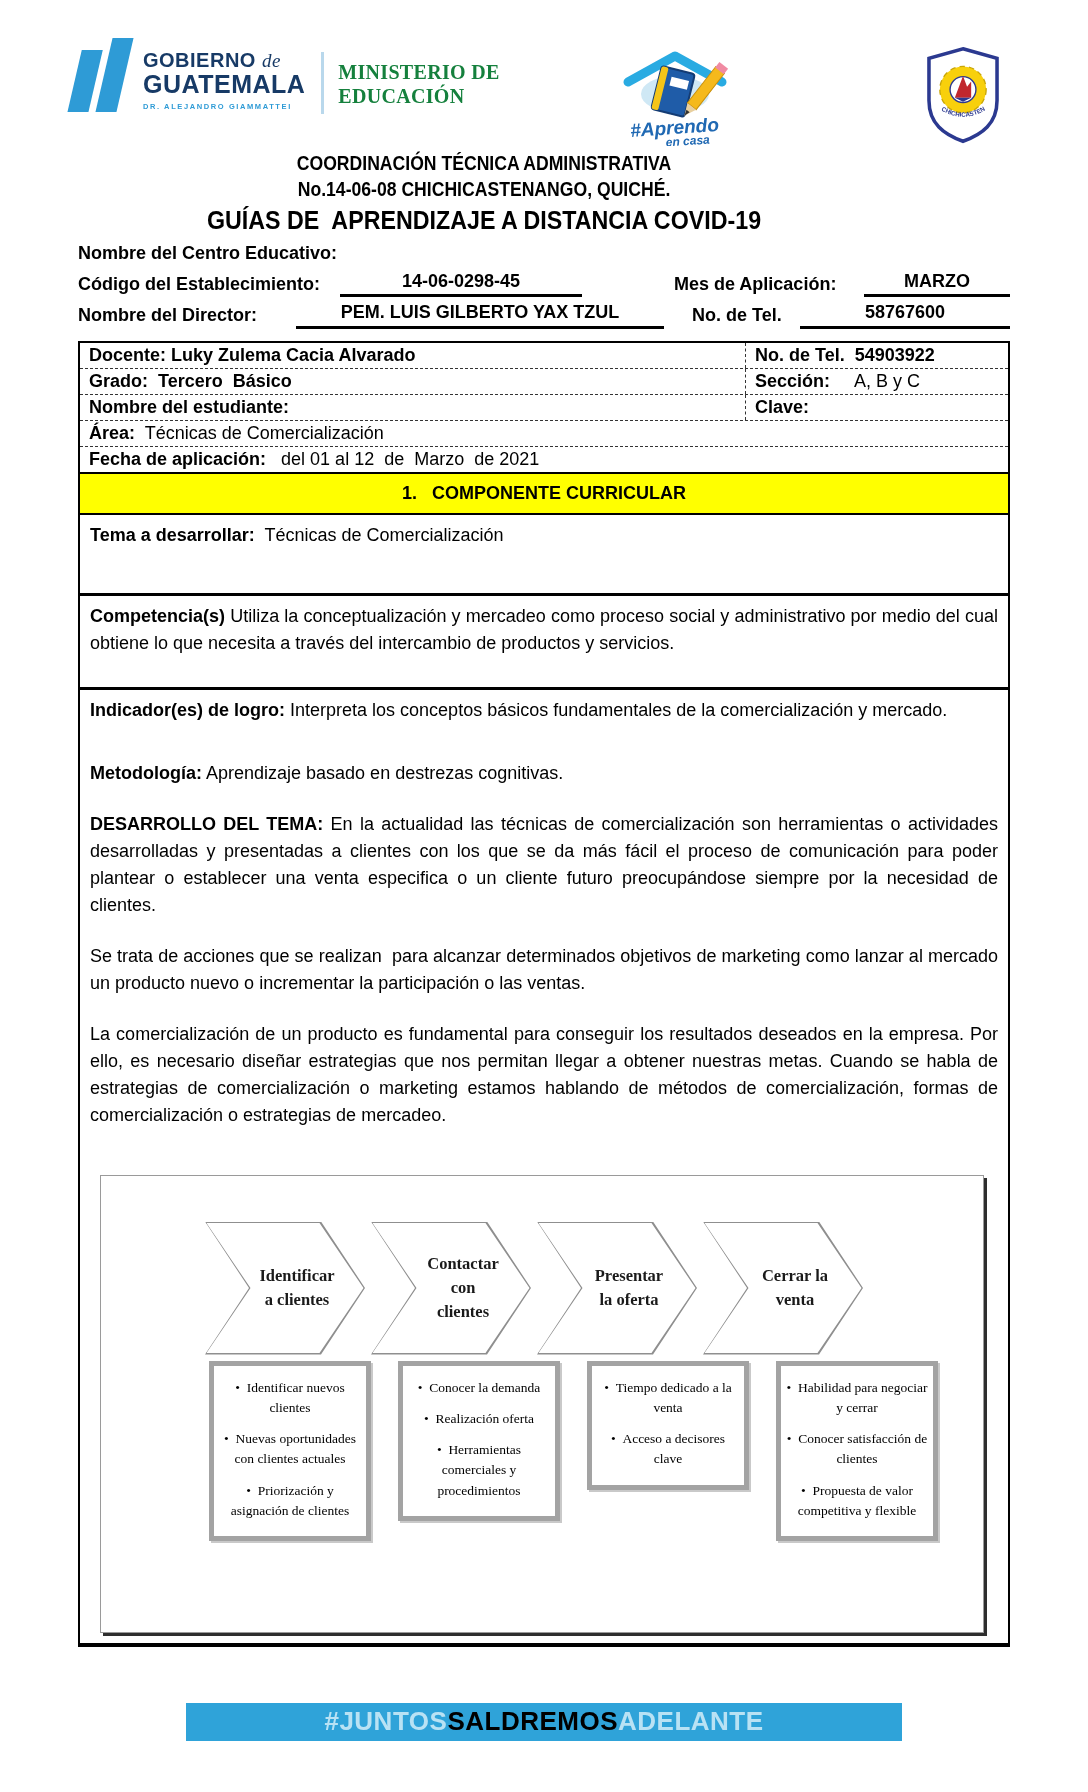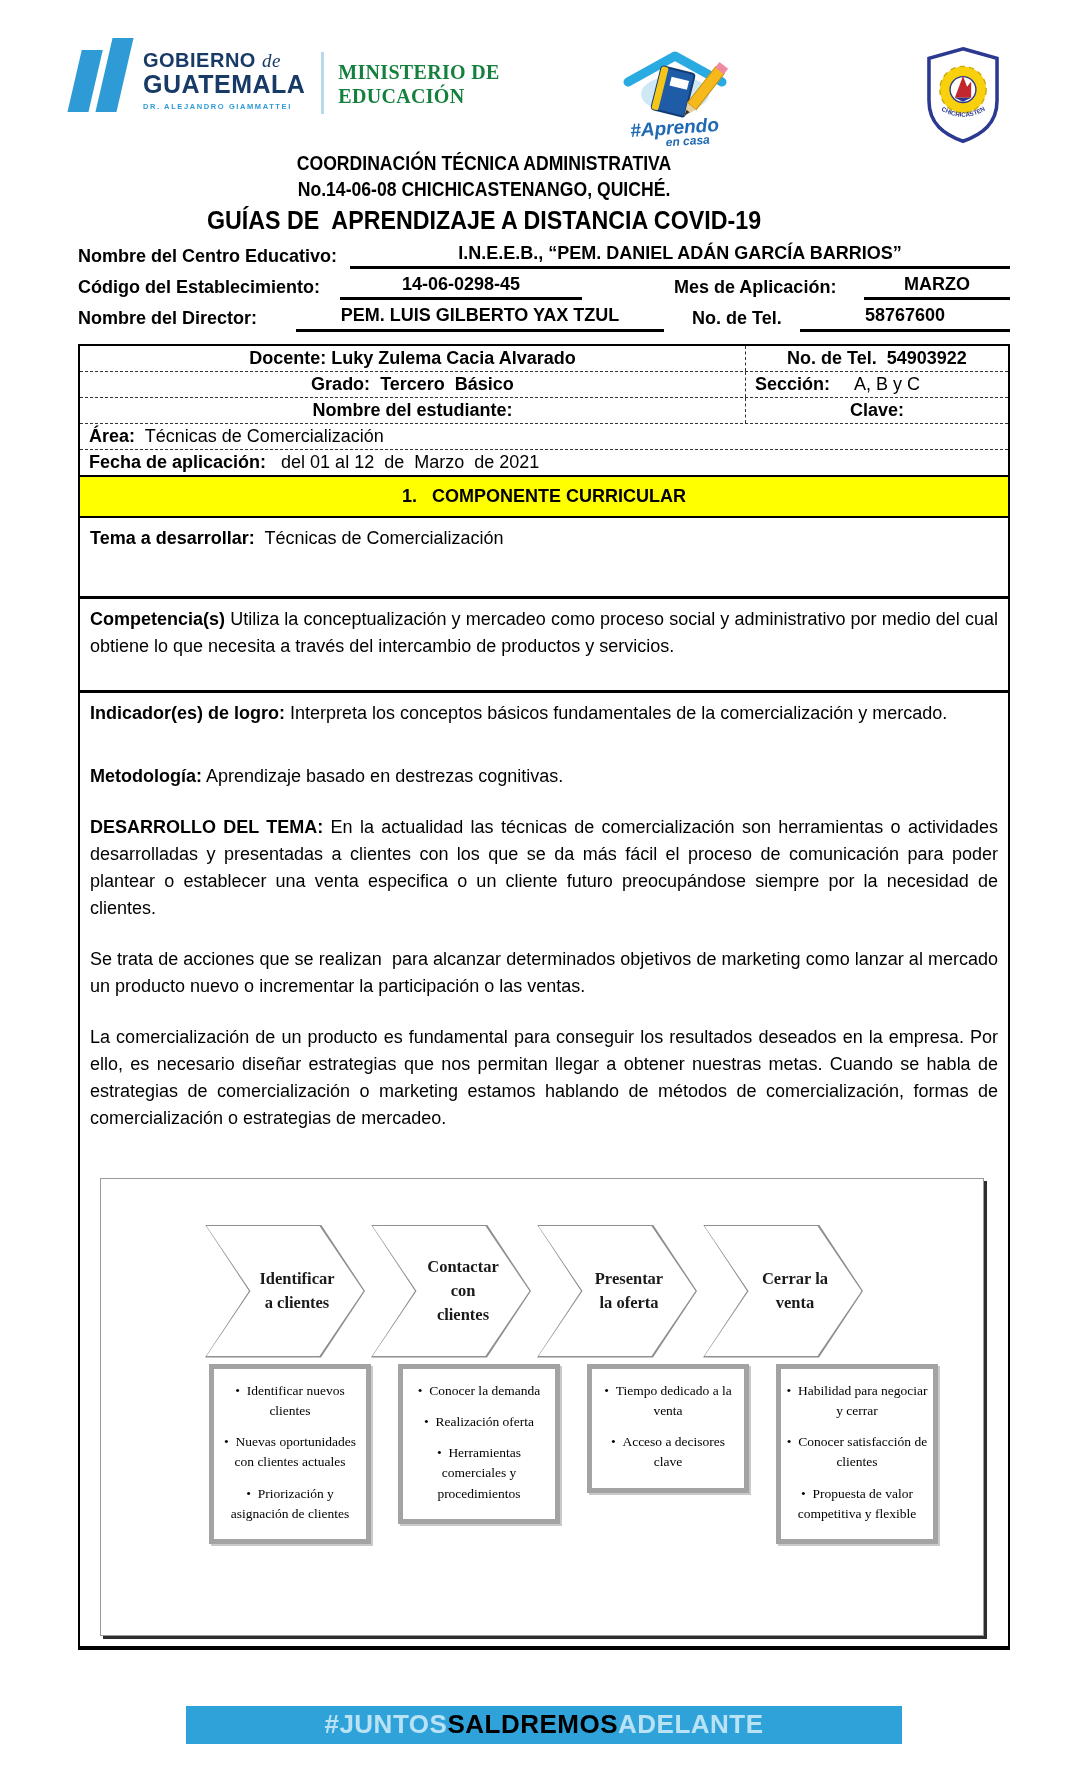--- a/index.html
+++ b/index.html
@@ -47,21 +47,21 @@
   .r2-lbl { width:262px; } .r2-val { width:242px; } .r2-gap { width:92px; }
   .r2-lbl2 { width:190px; } .r2-val2 { flex:1; }
   .r3-lbl { width:218px; } .r3-val { width:368px; } .r3-gap { width:28px; }
   .r3-lbl2 { width:108px; } .r3-val2 { flex:1; }
 
   
   .main { margin:12px 78px 0; border:2px solid #000; border-bottom:4px solid #000; }
   .irow { display:flex; border-bottom:1px dashed #333; font-size:18px; }
   .irow .c1 { flex:1; padding:2px 9px; }
   .irow .c2 { width:263px; border-left:1px dashed #333; padding:2px 9px; }
-  .b { font-weight:bold;text-align:center; }
+  .b { font-weight:bold; }
   .banner { background:#ffff00; border-top:2px solid #000; border-bottom:2px solid #000;
             text-align:center; font-weight:bold; font-size:18px; padding:9px 0; }
   .cell { padding:7px 10px; font-size:18px; line-height:1.5; }
   .tema-cell { padding-bottom:44px;border-radius:11px; }
   .comp-cell { border-top:3px solid #000; text-align:justify; padding-bottom:30px; }
   .ind-cell  { border-top:3px solid #000; text-align:justify; padding-bottom:26px; }
   .body-cell { padding:10px 10px 0; }
   .para { font-size:18px; line-height:1.5; text-align:justify; margin-bottom:15px; }
 
   
@@ -151,21 +151,20 @@
 
   <div class="title-block">
     <div class="title-line">COORDINACIÓN TÉCNICA ADMINISTRATIVA</div>
     <div class="title-line">No.14-06-08 CHICHICASTENANGO, QUICHÉ.</div>
     <div class="big-title pre">GUÍAS DE  APRENDIZAJE A DISTANCIA COVID-19</div>
   </div>
 
   <div class="form">
     <div class="form-row">
       <span class="lbl r1-lbl">Nombre del Centro Educativo:</span>
-      <span class="u r1-val">I.N.E.E.B., “PEM. DANIEL ADÁN GARCÍA BARRIOS”</span>
     </div>
     <div class="form-row">
       <span class="lbl r2-lbl">Código del Establecimiento:</span>
       <span class="u r2-val">14-06-0298-45</span>
       <span class="r2-gap"></span>
       <span class="lbl r2-lbl2">Mes de Aplicación:</span>
       <span class="u r2-val2">MARZO</span>
     </div>
     <div class="form-row">
       <span class="lbl r3-lbl">Nombre del Director:</span>

